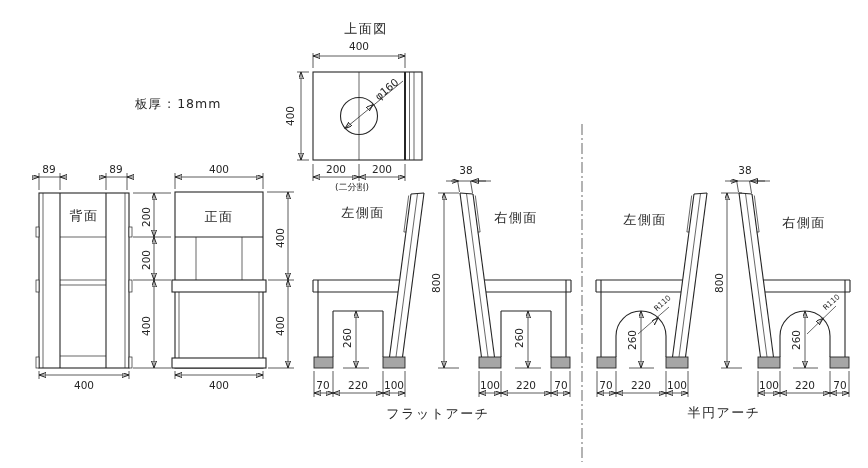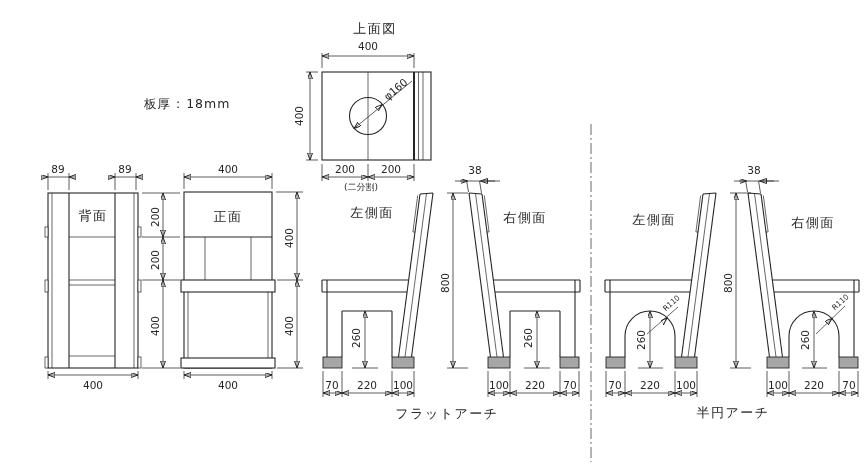--- a/index.html
+++ b/index.html
@@ -1,17 +1,17 @@
 <!DOCTYPE html>
 <html style="--line: #262626; --bg: #ffffff; --foot: #a6a6a6;"><head>
 <meta charset="utf-8">
 <style>
   :root { --line:#262626; --bg:#ffffff; --foot:#a6a6a6; }
   html,body { margin:0; padding:0; background:var(--bg); }
-  .stage { width:848px; height:468px; position:relative; background:var(--bg);padding-left:9px; }
+  .stage { width:848px; height:468px; position:relative; background:var(--bg); }
   svg { display:block; }
   svg line, svg rect, svg circle, svg path { stroke:var(--line); fill:none; }
   .ol  { stroke-width:1.1; }
   .thin{ stroke-width:0.7; }
   .thick{ stroke-width:2; }
   .dim { stroke-width:0.75; }
   .dar { marker-start:url(#arw); marker-end:url(#arw); }
   .dae { marker-end:url(#arw); }
   .foot { fill:var(--foot); stroke-width:0.9; }
   .band { fill:var(--bg); }

